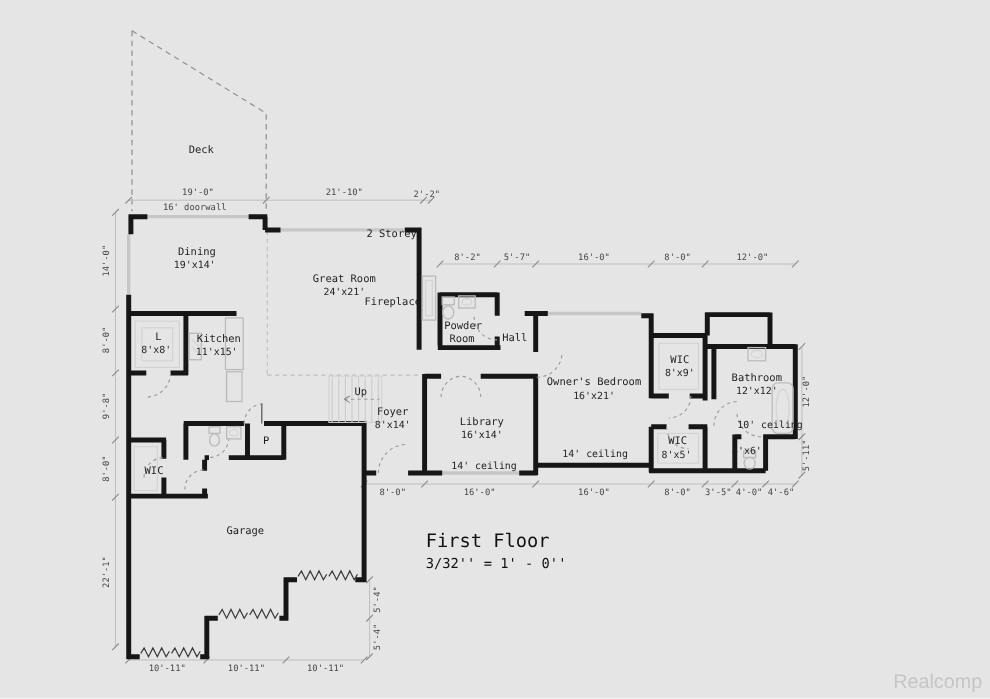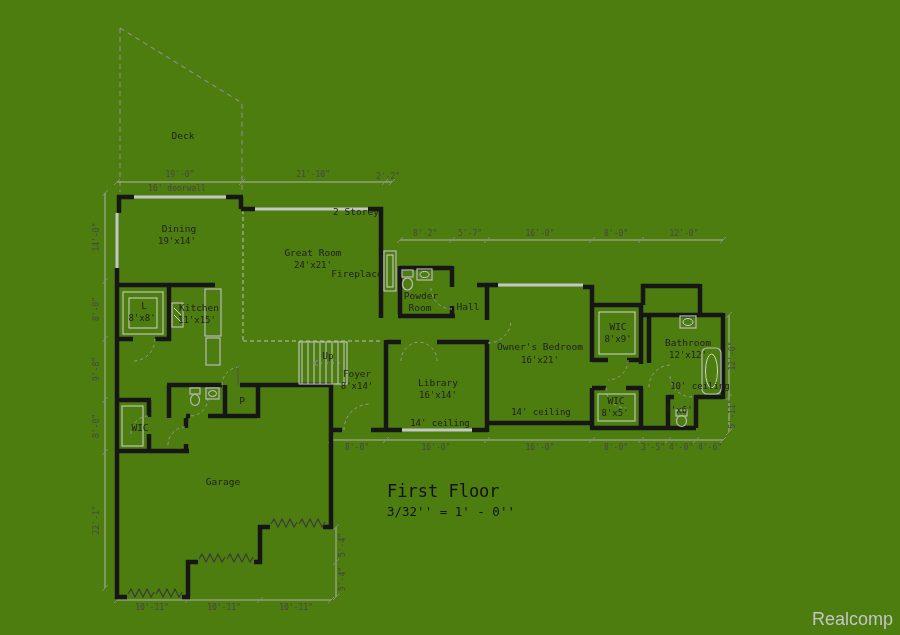--- a/index.html
+++ b/index.html
@@ -1,16 +1,16 @@
 <!DOCTYPE html>
 <html><head>
 <meta charset="utf-8">
 <style>
   html,body{margin:0;padding:0;background:#ffffff;}
-  .page{position:relative;width:900px;height:635px;background:#4d7c0f;overflow:hidden;}
+  .page{position:relative;width:900px;height:635px;background:#e5e5e5;overflow:hidden;}
   svg{display:block;}
   .wall{stroke:#161616;stroke-width:4.5;fill:none;stroke-linecap:butt;stroke-linejoin:miter;}
   .win{stroke:#c6c6c6;stroke-width:3;fill:none;}
   .deckline{stroke:#8f8f8f;stroke-width:1.1;fill:none;stroke-dasharray:5,4;}
   .openline{stroke:#bfbfbf;stroke-width:1;fill:none;stroke-dasharray:4,3;}
   .arc{stroke:#9a9a9a;stroke-width:1;fill:none;stroke-dasharray:3,3;}
   .leaf{stroke:#555;stroke-width:1.1;fill:none;}
   .dimline{stroke:#bdbdbd;stroke-width:0.9;fill:none;}
   .tick{stroke:#8a8a8a;stroke-width:1;fill:none;}
   .fix{stroke:#bbbbbb;stroke-width:1.2;fill:none;}

